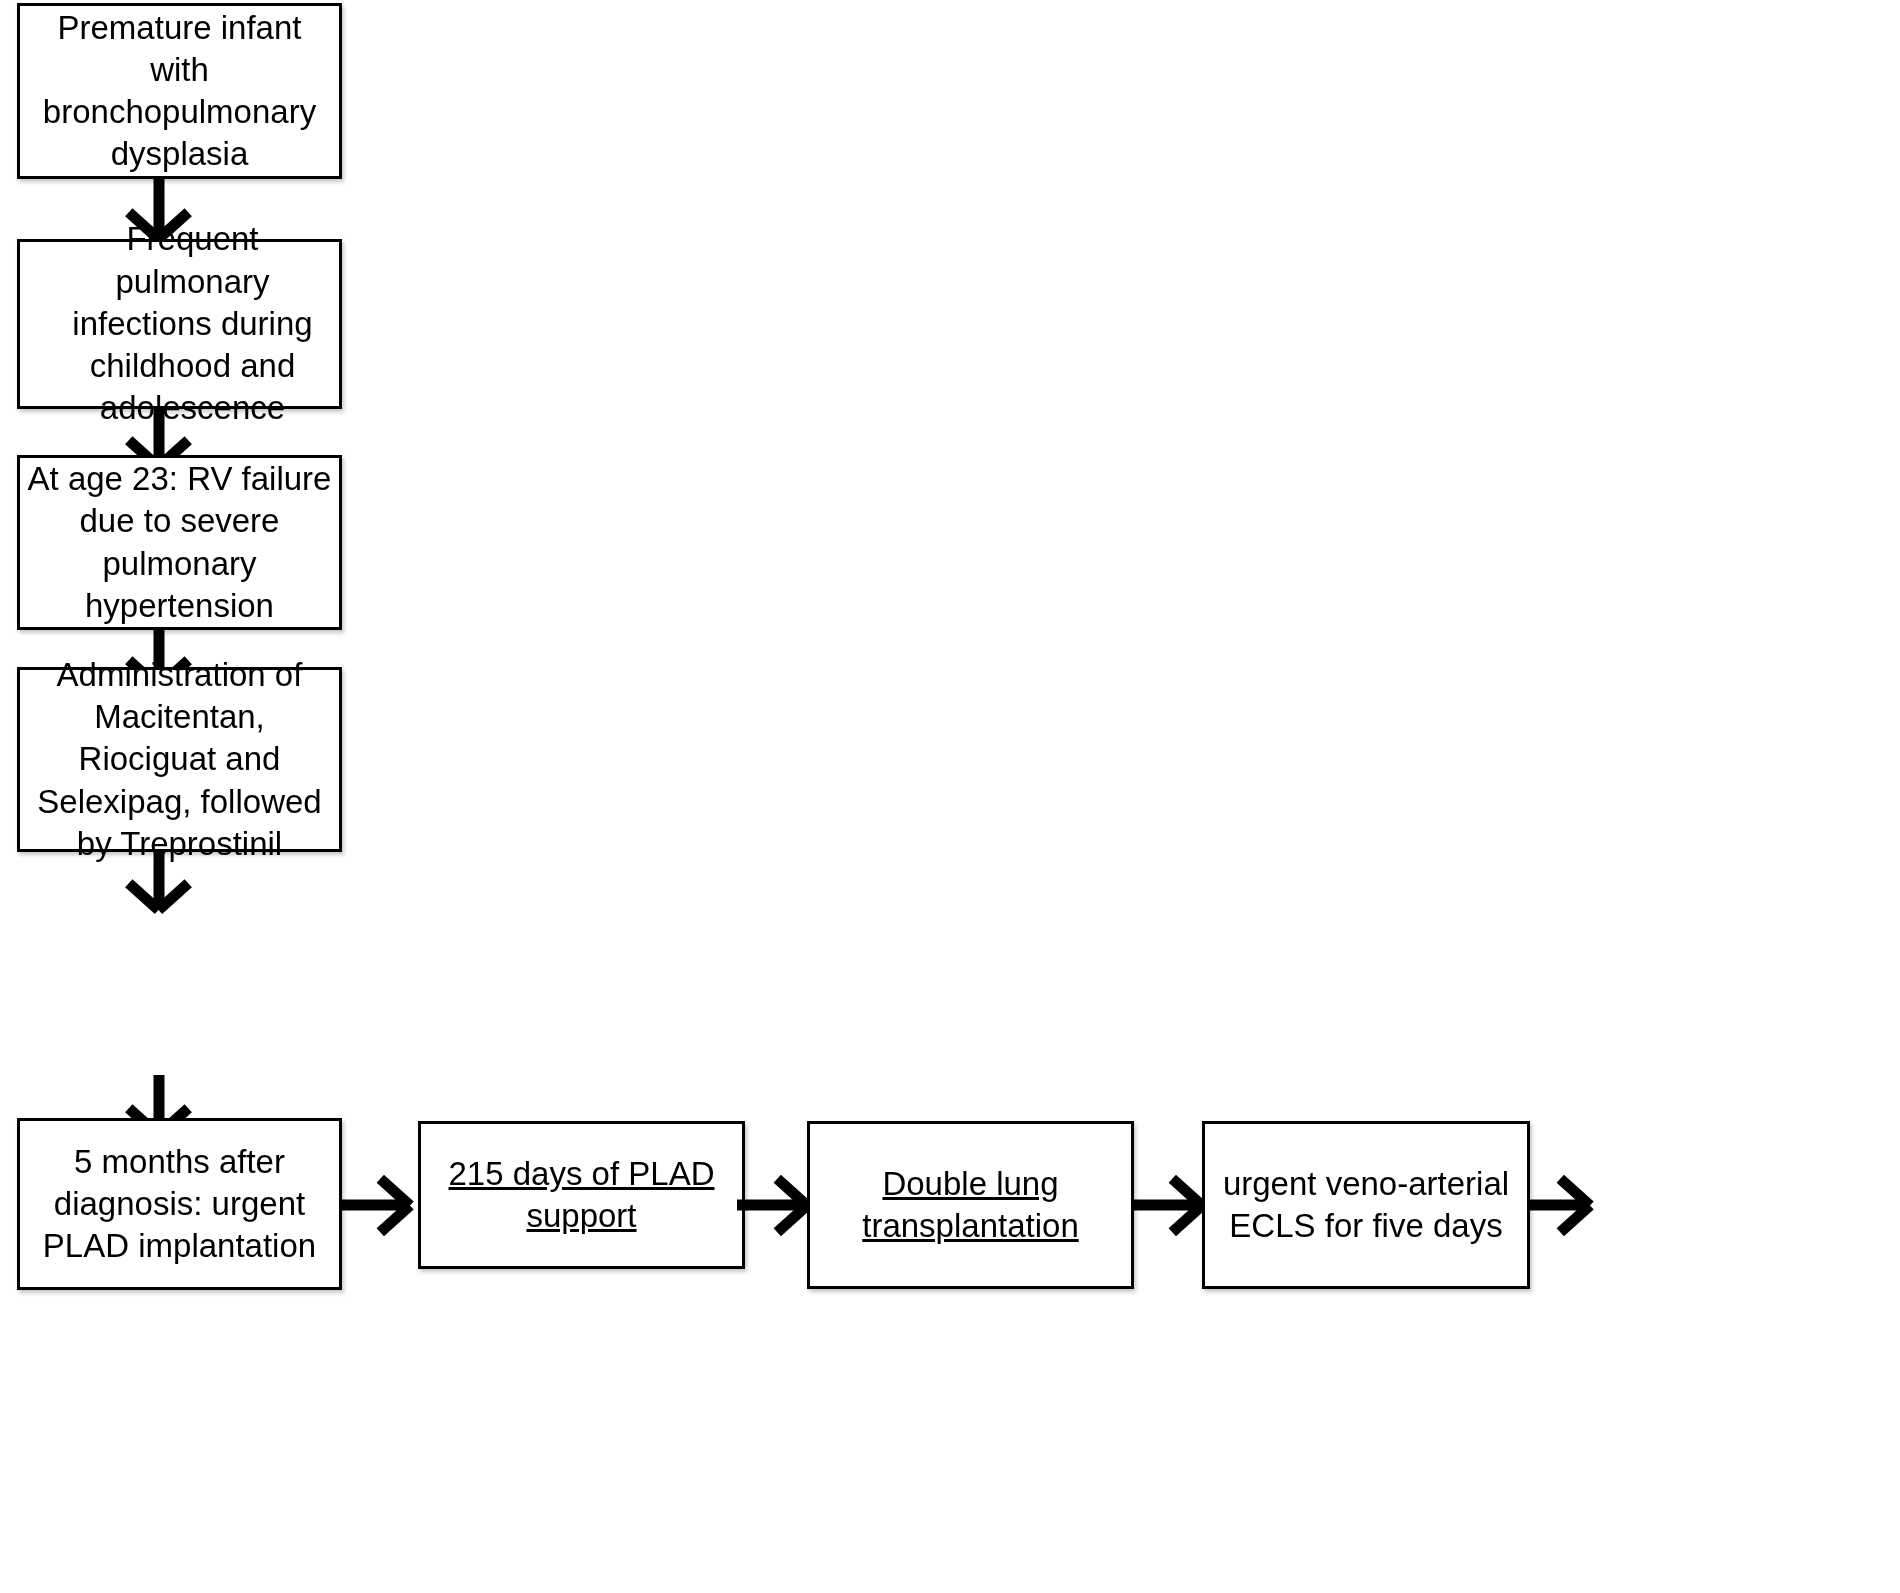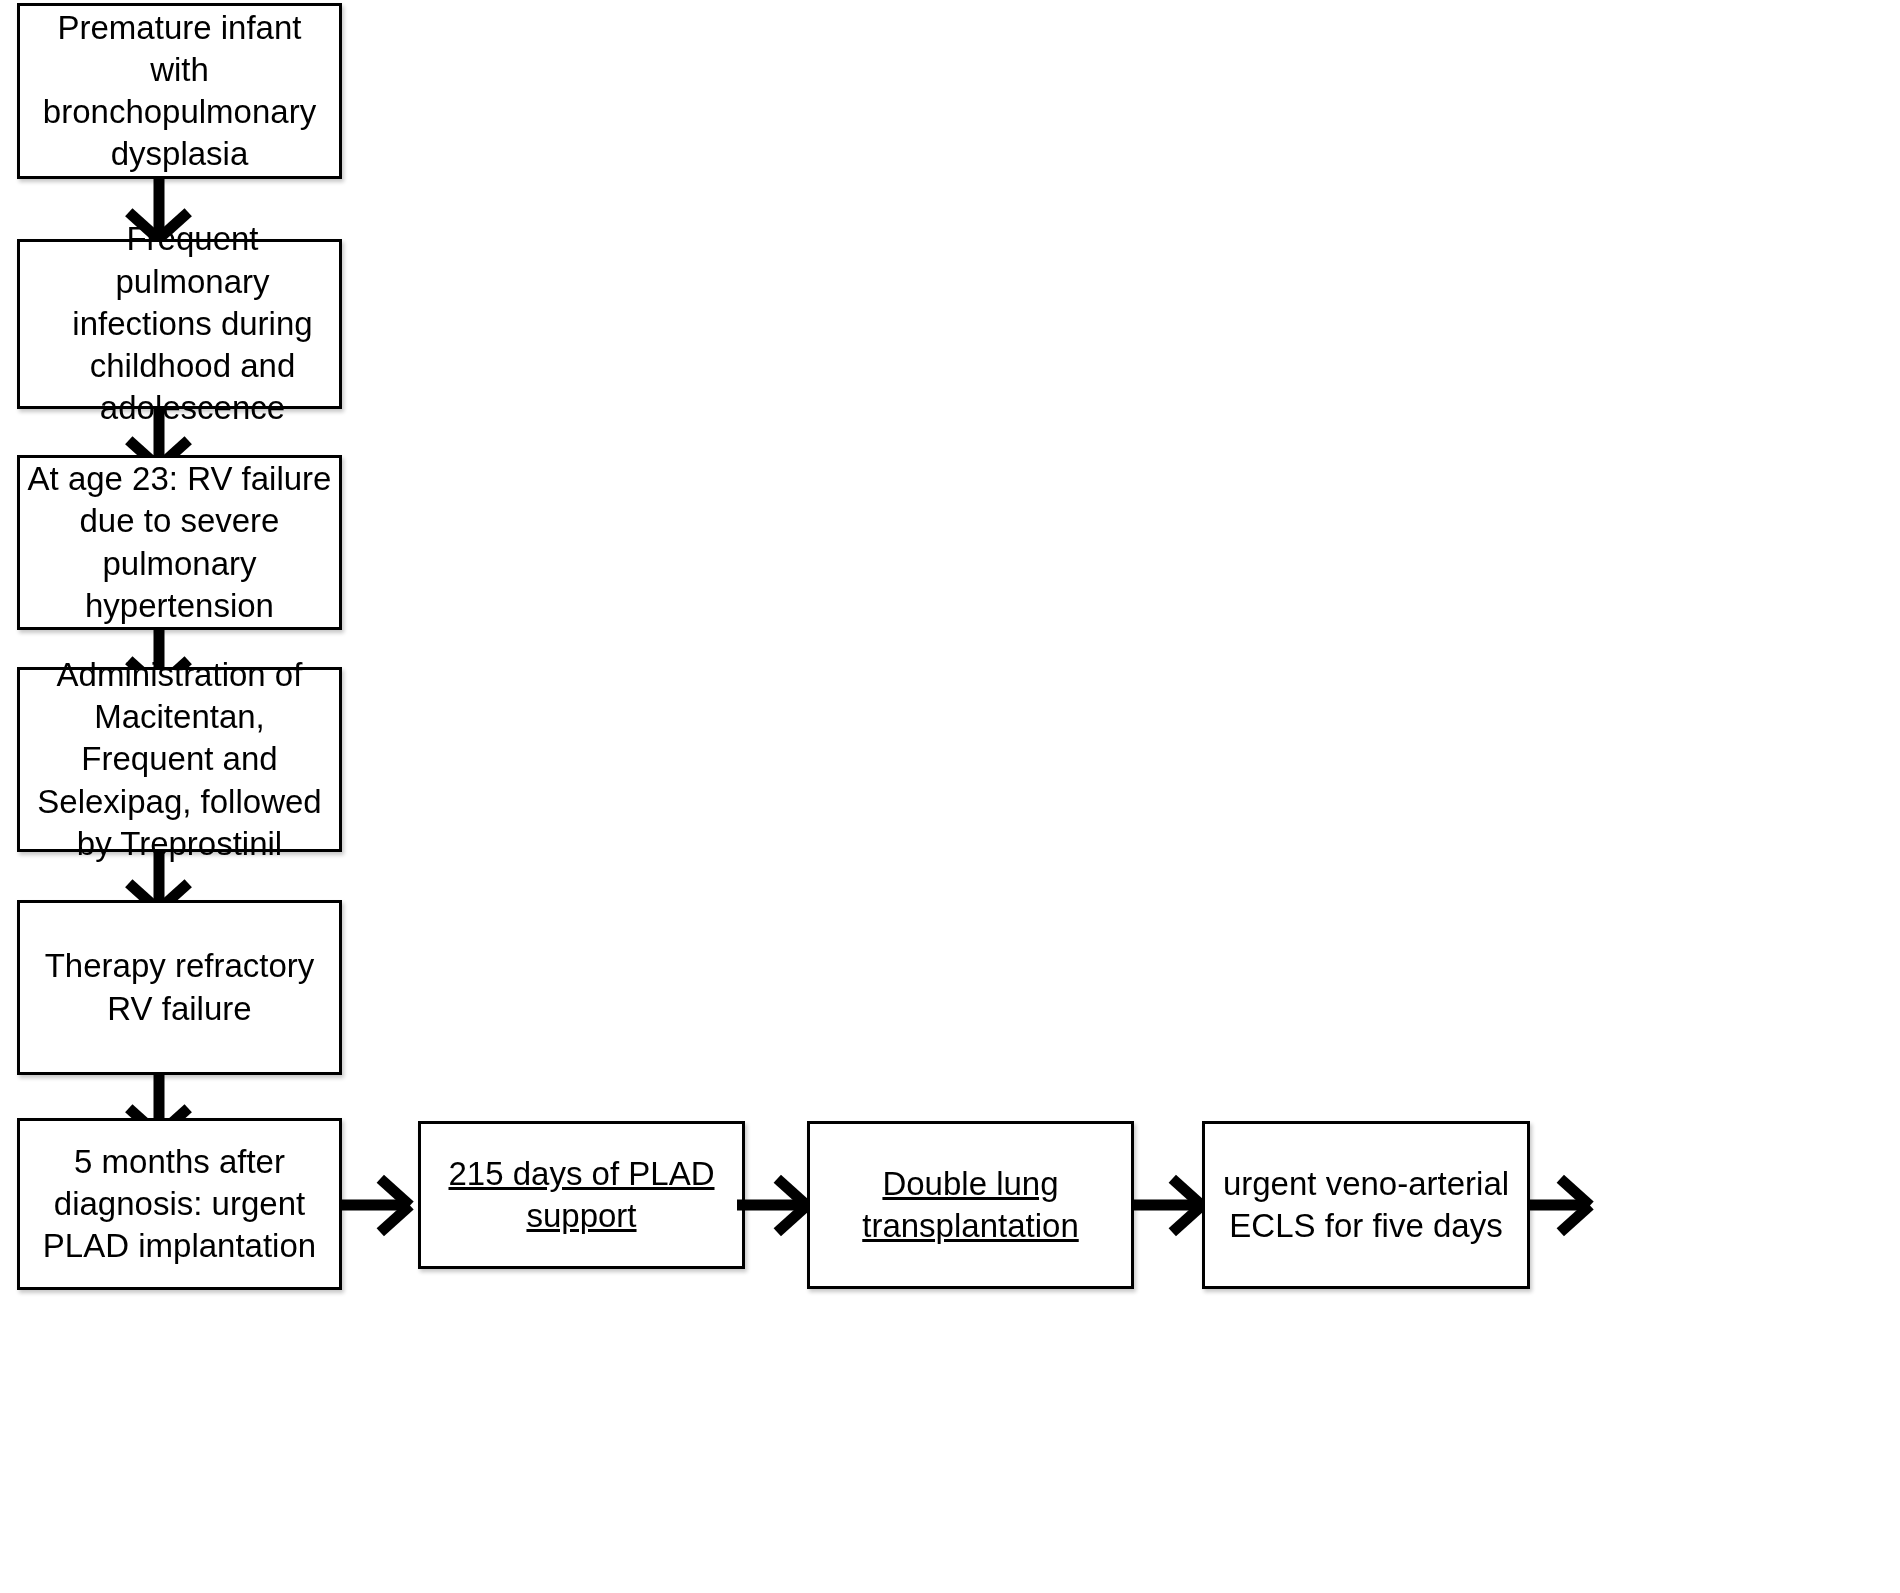--- a/index.html
+++ b/index.html
@@ -147,34 +147,32 @@
   <div class="varrow" style="left:119px; top:630px; width:55px; height:57px;">
     <div class="shaft" style="height:57px;"></div>
     <div class="head">
         <span class="l"></span>
         <span class="r"></span>
       </div>
   </div>
 
   <div class="node" style="left:5px; top:667px; width:325px; height:185px;">Administration of
 Macitentan,
-Frequent and
+Riociguat and
 Selexipag, followed
 by Treprostinil</div>
 
   <div class="varrow" style="left:119px; top:852px; width:55px; height:58px;">
     <div class="shaft" style="height:58px;"></div>
     <div class="head">
         <span class="l"></span>
         <span class="r"></span>
       </div>
   </div>
 
-  <div class="node" style="left:5px; top:900px; width:325px; height:175px;">Therapy refractory
-RV failure</div>
 
   <div class="varrow" style="left:119px; top:1075px; width:55px; height:60px;">
     <div class="shaft" style="height:60px;"></div>
     <div class="head">
         <span class="l"></span>
         <span class="r"></span>
       </div>
   </div>
 
   <div class="node" style="left:5px; top:1118px; width:325px; height:172px;">5 months after

